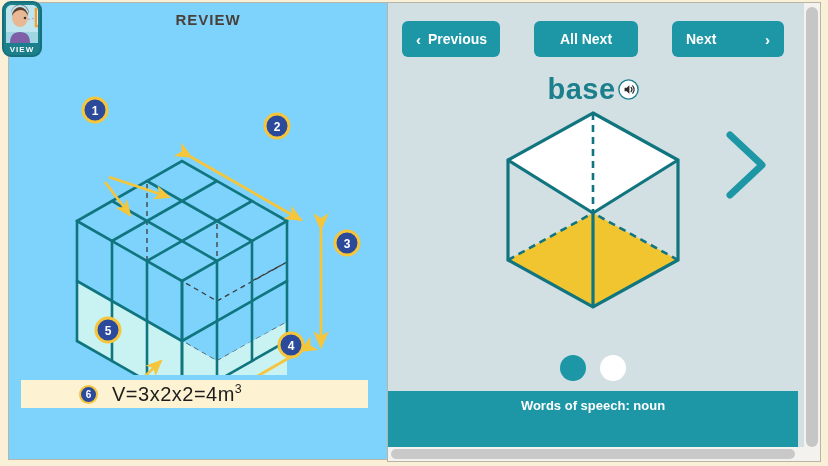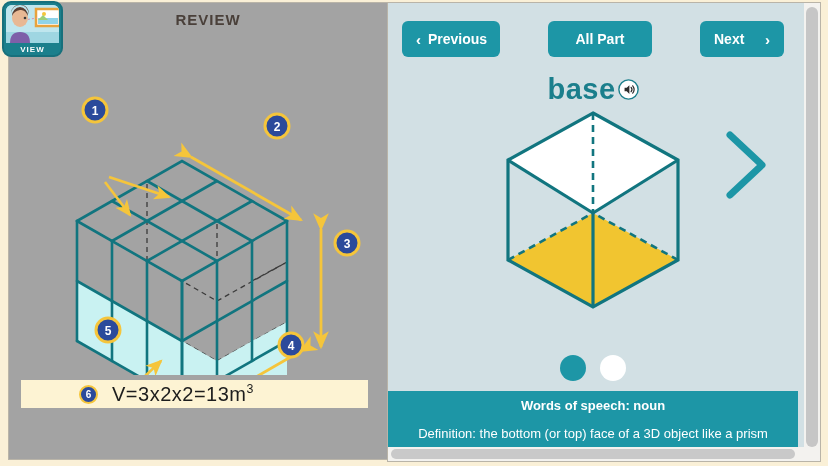--- a/index.html
+++ b/index.html
@@ -15,21 +15,21 @@
     position: relative;
   }
 
   
   #left-panel {
     position: absolute;
     left: 8px;
     top: 2px;
     width: 400px;
     height: 458px;
-    background: #a3a3a3;
+    background: #7dd3fc;
     border: 1px solid #b9b4a8;
     box-sizing: border-box;
   }
   #review-title {
     position: absolute;
     left: 0;
     top: 8px;
     width: 100%;
     text-align: center;
     font-size: 15px;
@@ -79,21 +79,21 @@
   #formula-text sup {
     font-size: 0.62em;
     vertical-align: super;
   }
 
   
   #view-icon {
     position: absolute;
     left: 2px;
     top: 1px;
-    width: 61px;
+    width: 40px;
     height: 56px;
     background: #1b7f8c;
     border: 2px solid #17707c;
     border-radius: 9px;
     box-sizing: border-box;
     overflow: hidden;
     z-index: 5;
   }
   #view-icon-art {
     position: absolute;
@@ -149,21 +149,21 @@
     font-weight: bold;
     font-family: "Liberation Sans", sans-serif;
     display: flex;
     align-items: center;
     cursor: pointer;
     padding: 0 14px;
     box-sizing: border-box;
   }
   #btn-previous { width: 98px; justify-content: flex-start; gap: 7px; }
   #btn-allwords { width: 104px; justify-content: center; }
-  #btn-next { width: 84px; justify-content: space-between; }
+  #btn-next { width: 112px; justify-content: space-between; }
   .chev { font-size: 15px; font-weight: bold; line-height: 1; }
 
   #word-row {
     position: absolute;
     top: 70px;
     left: 0;
     width: 410px;
     display: flex;
     align-items: center;
     justify-content: center;
@@ -358,21 +358,21 @@
       <circle cx="282" cy="280" r="12" fill="#2b4a9b" stroke="#f5c53b" stroke-width="3"></circle>
       <text x="282" y="285" text-anchor="middle" font-size="12" font-weight="bold" fill="#fff" font-family="Liberation Sans, sans-serif">4</text>
 
       <circle cx="99" cy="265" r="12" fill="#2b4a9b" stroke="#f5c53b" stroke-width="3"></circle>
       <text x="99" y="270" text-anchor="middle" font-size="12" font-weight="bold" fill="#fff" font-family="Liberation Sans, sans-serif">5</text>
     </g>
   </svg>
 
   <div id="formula-bar">
     <div class="badge-sm">6</div>
-    <div id="formula-text"><span>V=3x2x2=13m</span><sup>3</sup></div>
+    <div id="formula-text"><span>V=3x2x2=4m</span><sup>3</sup></div>
   </div>
 </div>
 
 <div id="view-icon">
   <div id="view-icon-art">
     <svg viewBox="0 0 57 38" width="57" height="38">
       <rect x="0" y="0" width="57" height="38" fill="#bfe6ee"></rect>
       <rect x="0" y="27" width="57" height="11" fill="#9fd6e2"></rect>
 
       <rect x="30" y="4" width="24" height="17" fill="#fff" stroke="#e8a33d" stroke-width="2.5"></rect>
@@ -394,21 +394,21 @@
 </div>
 
 <div id="right-panel">
 
   <div id="nav-bar">
     <button class="nav-btn" id="btn-previous">
       <span class="chev">‹</span>
       <span>Previous</span>
     </button>
     <button class="nav-btn" id="btn-allwords">
-      <span>All Part</span>
+      <span>All Next</span>
     </button>
     <button class="nav-btn" id="btn-next">
       <span>Next</span>
       <span class="chev">›</span>
     </button>
   </div>
 
   <div id="word-row">
     <div id="word-title">base</div>
     <svg id="audio-icon" viewBox="0 0 24 24">
@@ -448,21 +448,20 @@
     <polyline points="12,8 44,38 12,68" fill="none" stroke="#1d96a6" stroke-width="7" stroke-linecap="round" stroke-linejoin="round"></polyline>
   </svg>
 
   <div id="dots">
     <div class="dot active"></div>
     <div class="dot inactive"></div>
   </div>
 
   <div id="info-bar">
     <div id="part-of-speech">Words of speech: noun</div>
-    <div id="definition">Definition: the bottom (or top) face of a 3D object like a prism</div>
   </div>
 
   <div id="v-scroll-track">
     <div id="v-scroll-thumb"></div>
   </div>
   <div id="h-scroll-track">
     <div id="h-scroll-thumb"></div>
   </div>
 </div>
 

